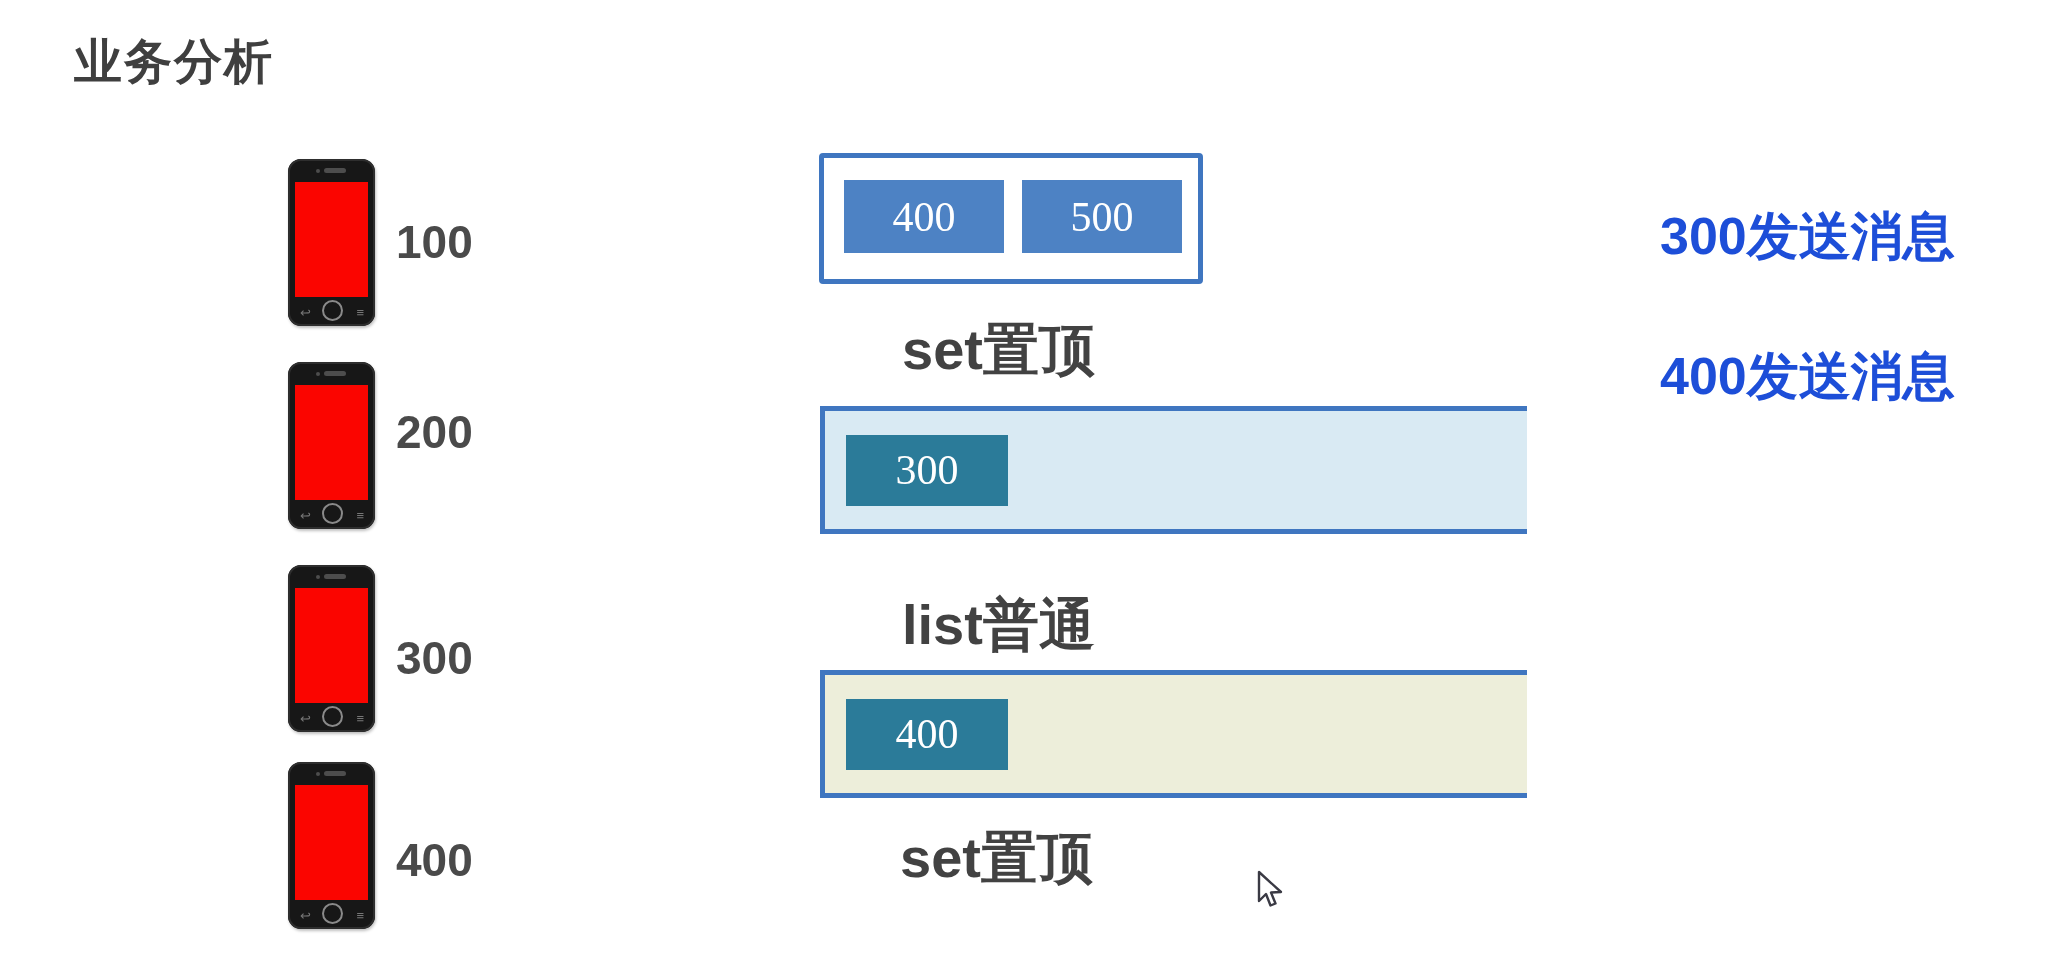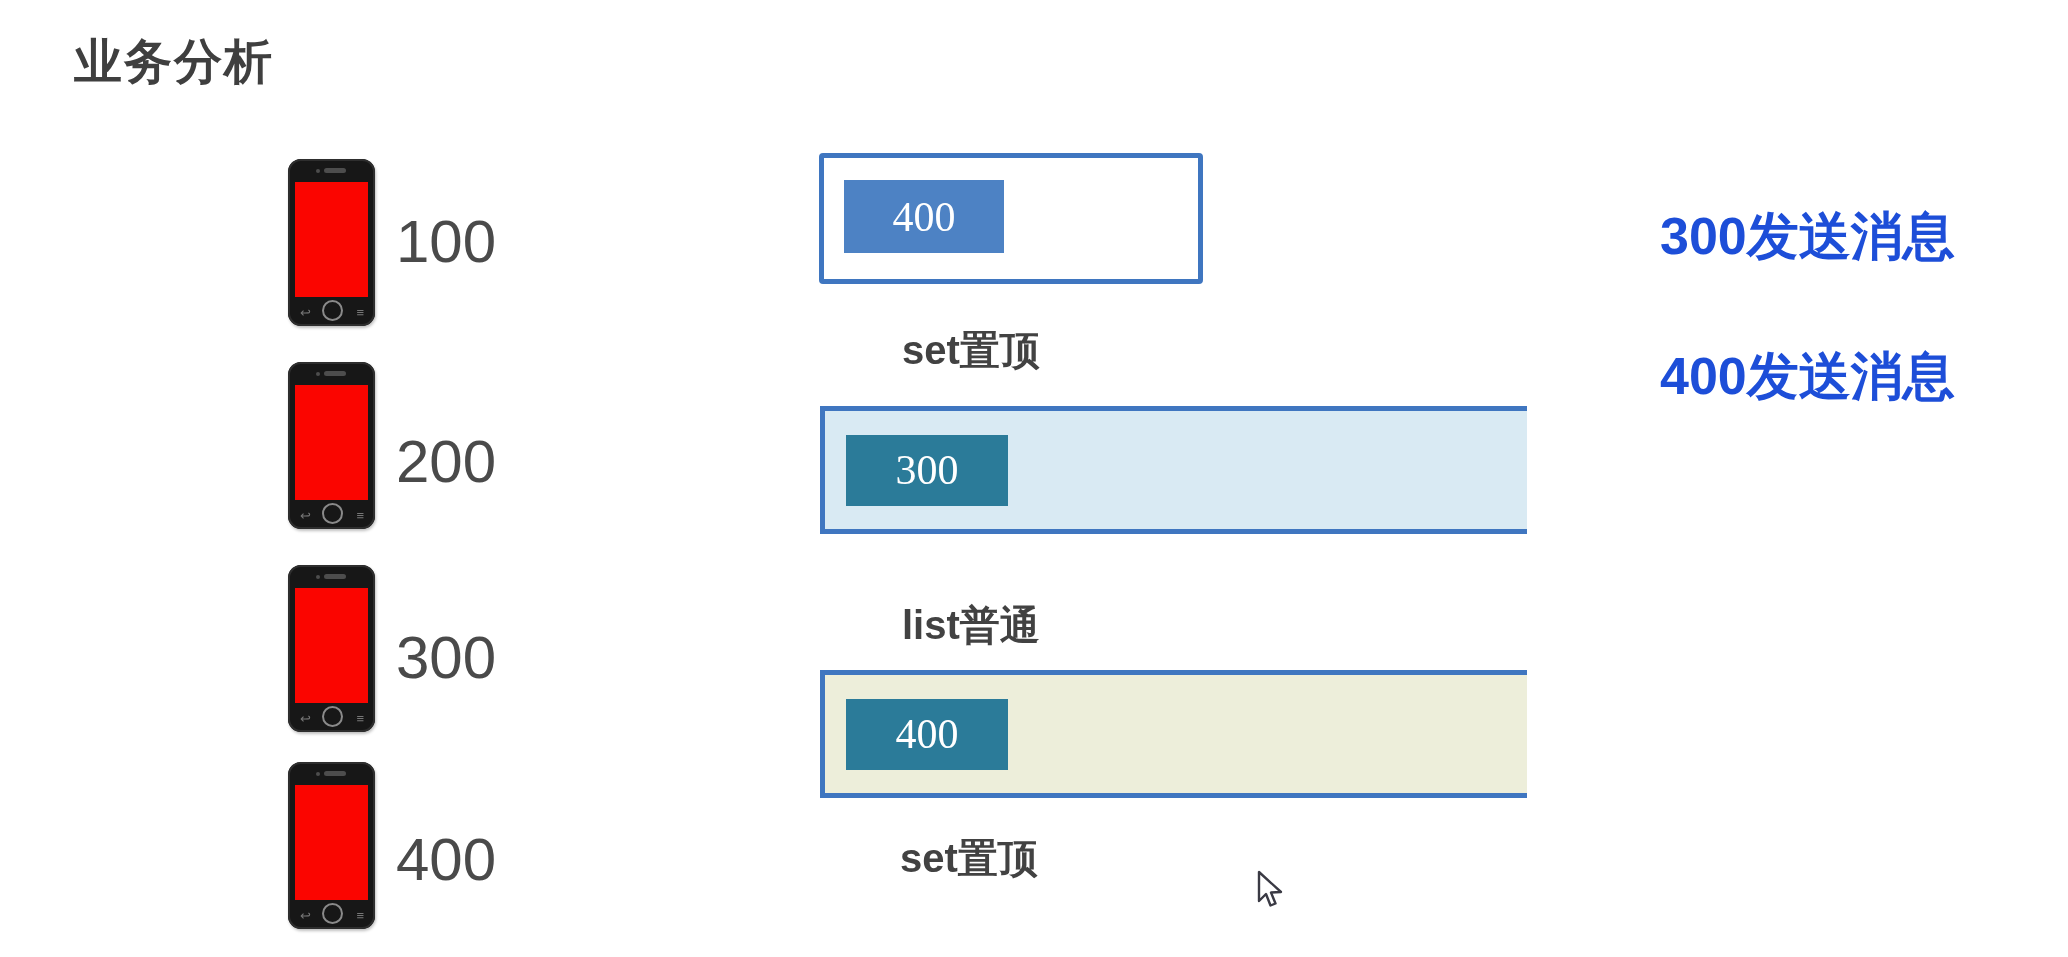--- a/index.html
+++ b/index.html
@@ -11,24 +11,24 @@
   }
   .abs{position:absolute;}
 
   
   .page-title{
     left:74px;top:30px;
     font-size:48px;font-weight:700;letter-spacing:2px;color:#3f3f3f;
   }
   .phone-label{
     left:396px;width:220px;
-    font-size:60px;font-weight:400;color:#4a4a4a;line-height:60px;
+    font-size:46px;font-weight:700;color:#4a4a4a;line-height:60px;
   }
   .caption{
-    font-size:40px;font-weight:700;color:#424242;line-height:56px;text-align:right;
+    font-size:56px;font-weight:700;color:#424242;line-height:56px;text-align:right;
   }
   .note{
     left:1660px;width:400px;
     font-size:52px;font-weight:700;color:#1d4ed8;line-height:56px;
   }
 
   
   .phone{
     left:288px;width:87px;height:167px;
     background:#171717;border-radius:13px;
@@ -110,21 +110,21 @@
 <div class="abs phone-label" style="top:212px">100</div>
 
 <div class="abs phone" style="top:362px">
   <div class="camera"></div>
   <div class="speaker"></div>
   <div class="screen"></div>
   <div class="back-glyph">↩</div>
   <div class="home"></div>
   <div class="menu-glyph">≡</div>
 </div>
-<div class="abs phone-label" style="top:432px">200</div>
+<div class="abs phone-label" style="top:402px">200</div>
 
 <div class="abs phone" style="top:565px">
   <div class="camera"></div>
   <div class="speaker"></div>
   <div class="screen"></div>
   <div class="back-glyph">↩</div>
   <div class="home"></div>
   <div class="menu-glyph">≡</div>
 </div>
 <div class="abs phone-label" style="top:628px">300</div>
@@ -135,20 +135,23 @@
   <div class="screen"></div>
   <div class="back-glyph">↩</div>
   <div class="home"></div>
   <div class="menu-glyph">≡</div>
 </div>
 <div class="abs phone-label" style="top:830px">400</div>
 
 <div class="abs set-box">
   <div class="chip-blue">
     <span class="chip-text">400</span>
+  </div>
+  <div class="chip-blue">
+    <span class="chip-text">500</span>
   </div>
 </div>
 <div class="abs caption caption-set">set置顶</div>
 
 <div class="abs list-box normal">
   <div class="chip-teal">
     <span class="chip-text">300</span>
   </div>
 </div>
 <div class="abs caption caption-list-normal">list普通</div>

